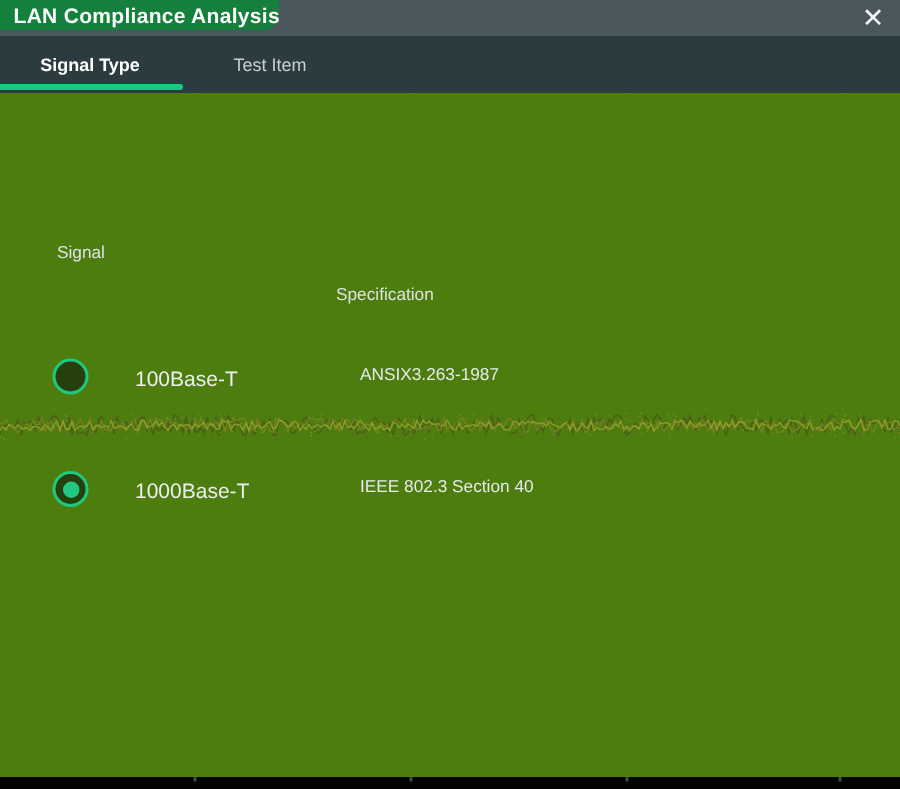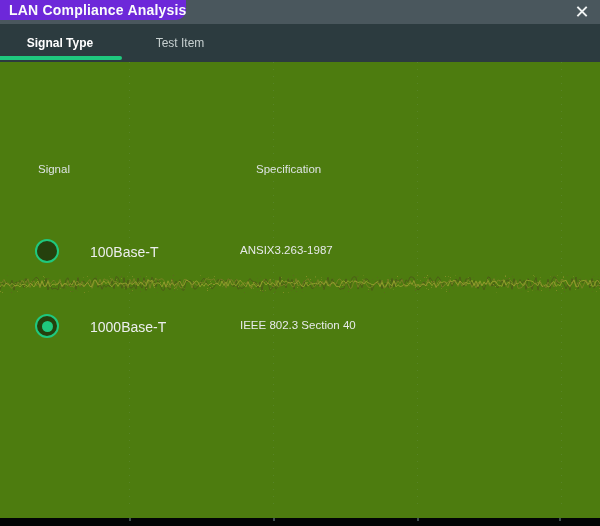--- a/index.html
+++ b/index.html
@@ -4,21 +4,21 @@
 <style>
   html,body{margin:0;padding:0;background:#000;}
   #screen{
     position:relative;width:600px;height:526px;overflow:hidden;
     font-family:"Liberation Sans","DejaVu Sans",sans-serif;
     background:#0f1c1b;
   }
   
   .titlebar{position:absolute;left:0;top:0;width:600px;height:24px;background:#4a575d;}
   .title-plate{
-    position:absolute;left:0;top:0;width:186px;height:20px;background:#6d28d9;
+    position:absolute;left:0;top:0;width:186px;height:20px;background:#15803d;
     border-bottom-right-radius:10px;display:flex;align-items:center;padding-left:9px;box-sizing:border-box;
   }
   .title-text{color:#fafcfc;font-size:14px;font-weight:bold;letter-spacing:.2px;white-space:nowrap;}
   .close-btn{
     position:absolute;right:4px;top:0;width:28px;height:24px;display:flex;align-items:center;justify-content:center;
     color:#f2f5f5;font-size:18px;line-height:1;cursor:pointer;
   }
   
   .tabbar{
     position:absolute;left:0;top:24px;width:600px;height:38px;background:#2c3b3f;
@@ -32,21 +32,21 @@
   .tab.active::after{
     content:"";position:absolute;left:0;right:0;bottom:2px;height:4px;margin:0 -2px;
     background:var(--accent,#1dc87d);border-radius:2px;
   }
   
   .content{position:absolute;left:0;top:62px;width:600px;height:456px;background:#4d7c0f;}
   .gridline{position:absolute;top:0;bottom:8px;width:1px;
     background-image:repeating-linear-gradient(to bottom,rgba(150,180,180,.14) 0 1px,transparent 1px 7px);}
   .col-head{position:absolute;top:101px;color:#dde3e3;font-size:11.5px;}
   .head-signal{left:38px;}
-  .head-spec{left:256px;}
+  .head-spec{left:224px;margin-top:28px;}
   .sig-row{position:absolute;left:0;width:600px;height:46px;cursor:pointer;}
   .sig-row .radio{
     position:absolute;left:35px;top:11px;width:24px;height:24px;border-radius:50%;
     border:2.5px solid var(--accent,#1fc87e);box-sizing:border-box;background:rgba(5,15,12,.55);
   }
   .sig-row .radio .dot{display:none;}
   .sig-row.selected .radio .dot{
     display:block;position:absolute;left:50%;top:50%;width:11px;height:11px;margin:-5.5px 0 0 -5.5px;
     border-radius:50%;background:var(--accent,#1fc87e);
   }

